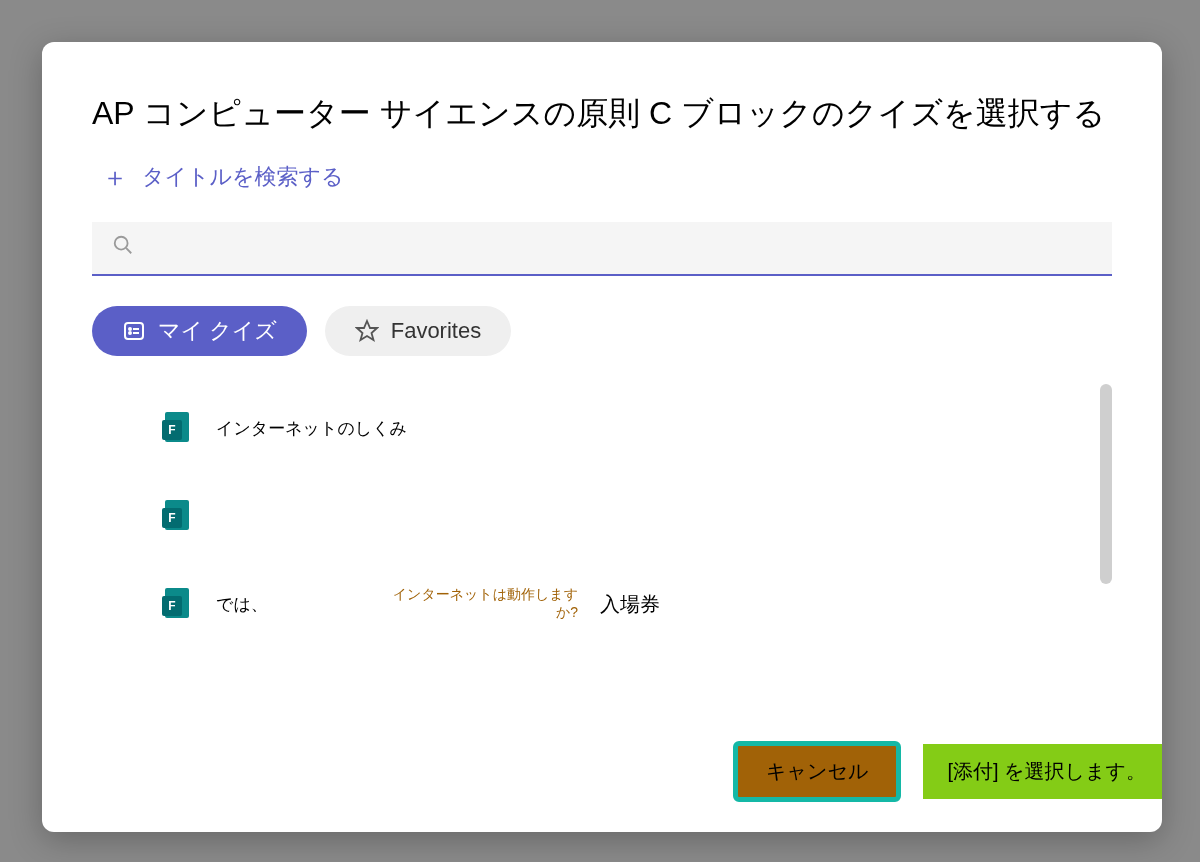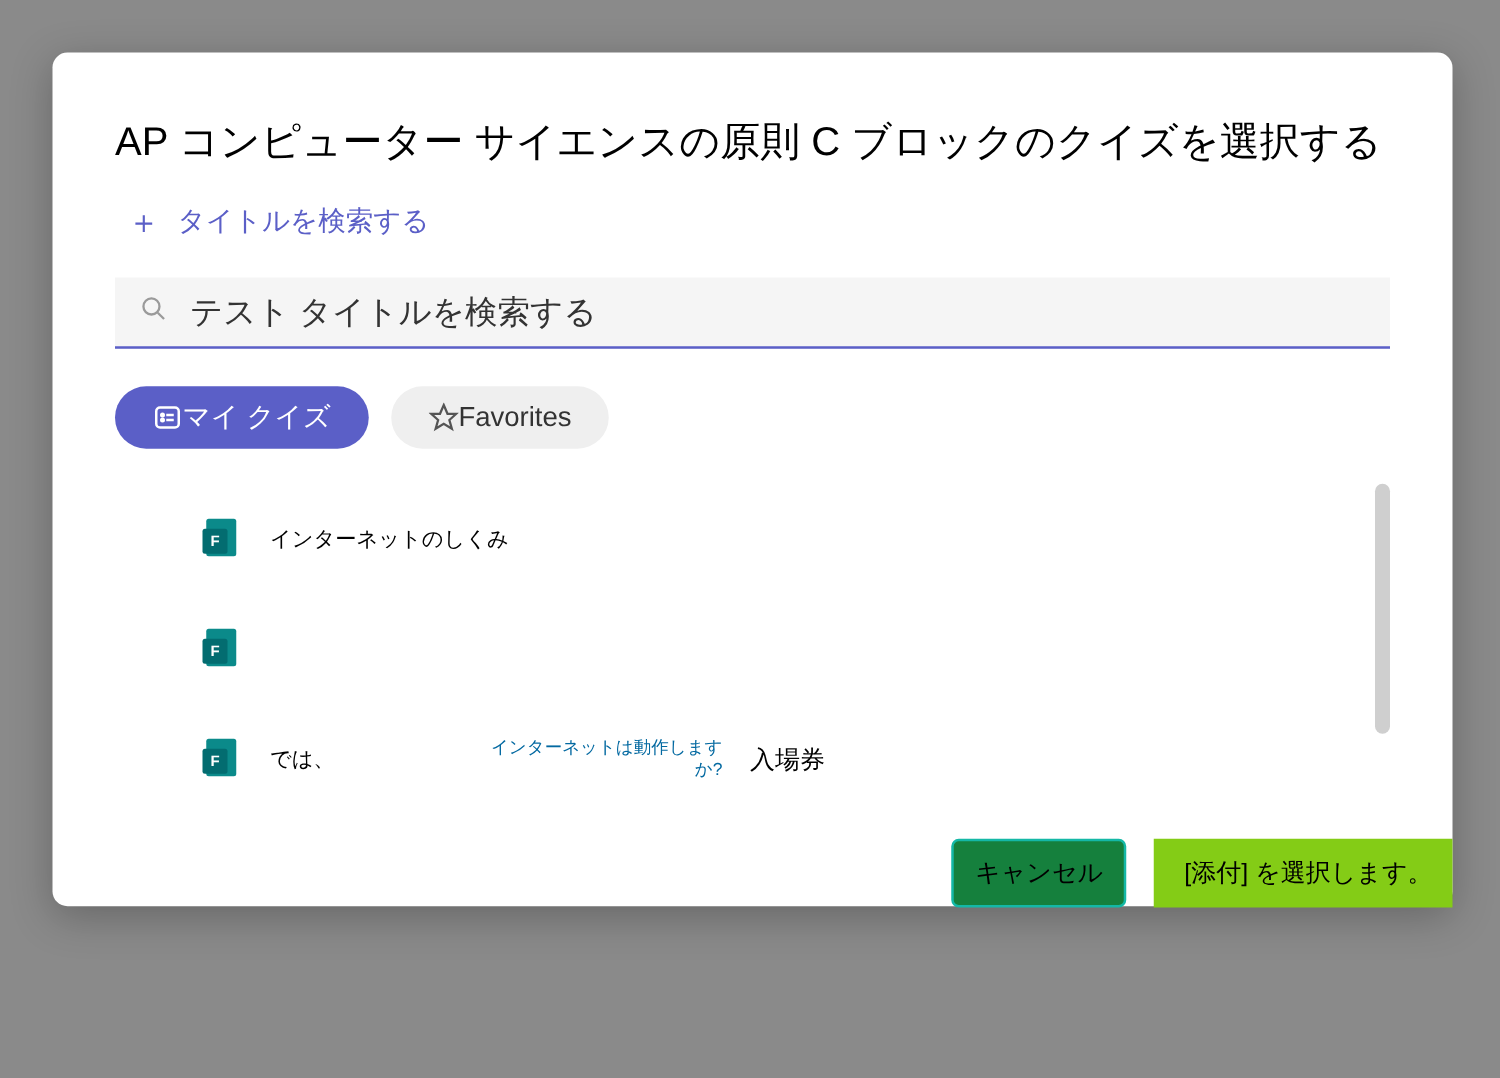--- a/index.html
+++ b/index.html
@@ -3,21 +3,21 @@
 <meta charset="utf-8">
 <style>
 * { margin: 0; padding: 0; box-sizing: border-box; font-family: "Segoe UI", "Meiryo", sans-serif; }
 body { background: #8a8a8a; width: 1200px; height: 862px; position: relative; overflow: hidden; }
 
 .dialog {
   position: absolute;
   left: 42px;
   top: 42px;
   width: 1120px;
-  height: 683px;
+  height: 790px;
   background: #fff;
   border-radius: 12px;
   box-shadow: 0 8px 32px rgba(0,0,0,0.25);
   padding: 50px 50px 30px 50px;
   display: flex;
   flex-direction: column;
 }
 
 .title {
   font-size: 32px;
@@ -55,20 +55,21 @@
   font-size: 26px;
   color: #333;
   outline: none;
 }
 .searchbar input::placeholder { color: #333; }
 
 .tabs { display: flex; gap: 18px; margin-bottom: 28px; }
 .tab {
   display: flex;
   align-items: center;
+  gap: 12px;
   padding: 10px 30px;
   border-radius: 32px;
   font-size: 22px;
   cursor: pointer;
   background: #efefef;
   color: #333;
 }
 .tab.active { background: #5b5fc7; color: #fff; }
 .tab .tab-icon { display: flex; align-items: center; justify-content: center; }
 
@@ -92,44 +93,44 @@
   background: #0b8a8a; border-radius: 2px;
 }
 .forms-icon .front {
   position: absolute; left: 0; top: 8px; width: 20px; height: 20px;
   background: #036c70; border-radius: 2px;
   display: flex; align-items: center; justify-content: center;
   color: #fff; font-size: 12px; font-weight: bold;
 }
 .row-text1 { font-size: 17px; color: #000; width: 320px; flex-shrink: 0; }
 .row-text2 { font-size: 20px; color: #000; }
-.row-text-small { font-size: 14px; color: #0369a1; }
+.row-text-small { font-size: 14px; color: #a16207; }
 
 .scrollbar {
   position: absolute;
   right: 0;
   top: 0;
   width: 12px;
   height: 200px;
   background: #cfcfcf;
   border-radius: 6px;
 }
 
 .footer {
   display: flex;
   justify-content: flex-end;
   align-items: center;
   gap: 22px;
   padding-top: 20px;
 }
 .btn-cancel {
-  background: #15803d;
-  border: 2px solid #14b8a6;
+  background: #a16207;
+  border: 5px solid #14b8a6;
   border-radius: 6px;
-  padding: 12px 17px;
+  padding: 12px 28px;
   font-size: 20px;
   cursor: pointer;
 }
 .btn-attach {
   background: #84cc16;
   border: none;
   border-radius: 0;
   padding: 14px 16px 14px 24px;
   font-size: 20px;
   cursor: pointer;
@@ -148,21 +149,20 @@
     <span>タイトルを検索する</span>
   </div>
 
   <div class="searchbar">
     <span class="search-icon">
       <svg width="22" height="22" viewBox="0 0 24 24" fill="none" stroke="#9a9a9a" stroke-width="2">
         <circle cx="10" cy="10" r="7"></circle>
           <line x1="21" y1="21" x2="15.5" y2="15.5"></line>
       </svg>
     </span>
-    <input type="text" placeholder="テスト タイトルを検索する" style="">
   </div>
 
   <div class="tabs">
     <div class="tab active">
       <span class="tab-icon">
         <svg width="24" height="24" viewBox="0 0 24 24" fill="none" stroke="#fff" stroke-width="2">
           <rect x="3" y="4" width="18" height="16" rx="3"></rect>
           <circle cx="8" cy="10" r="1" fill="#fff"></circle>
             <line x1="11" y1="10" x2="17" y2="10"></line>
           <circle cx="8" cy="14" r="1" fill="#fff"></circle>

